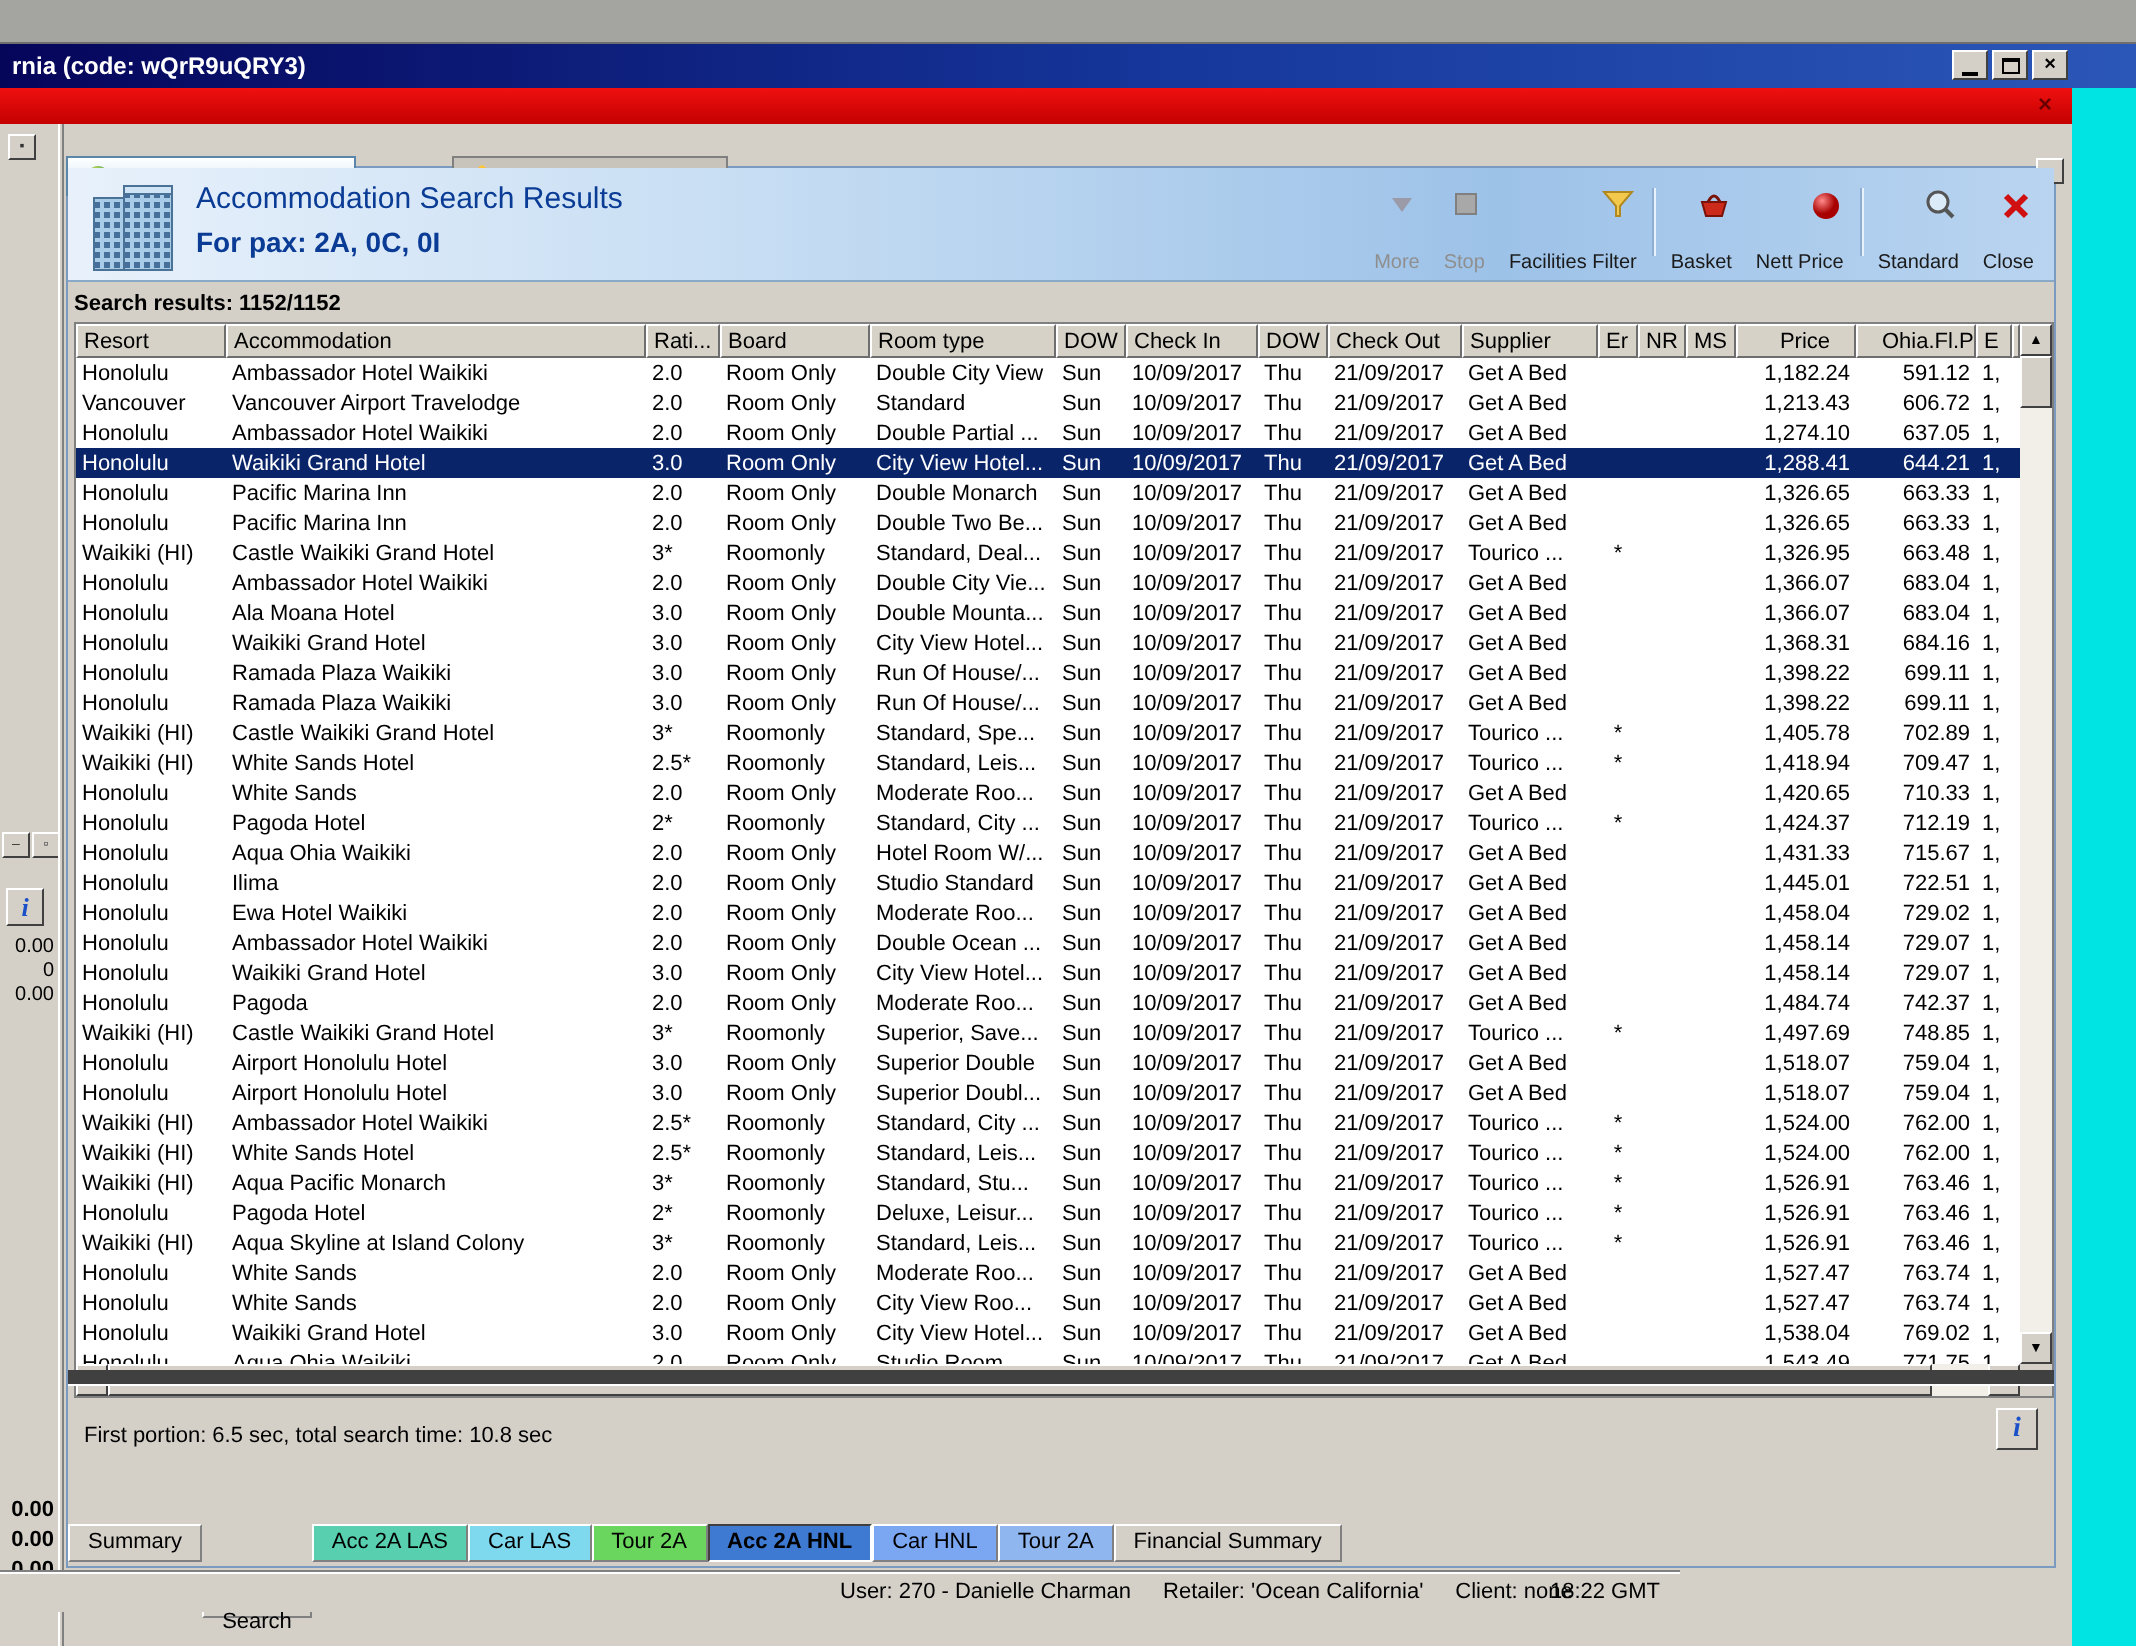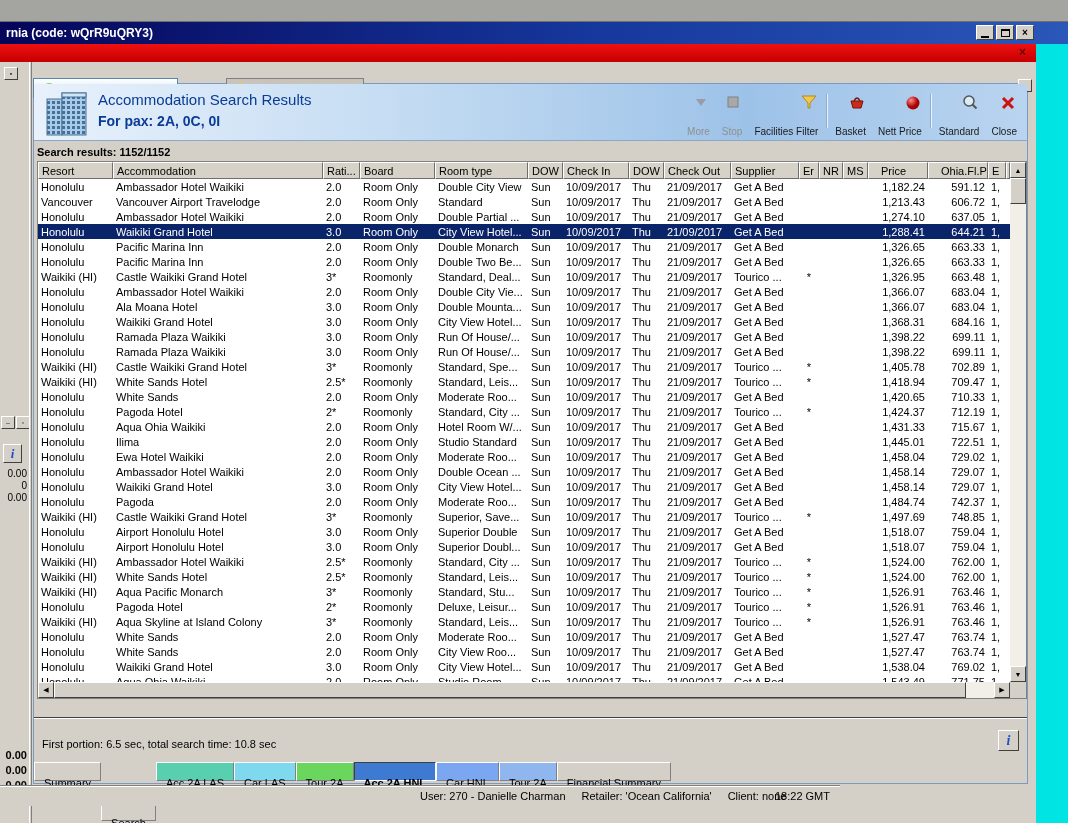--- a/index.html
+++ b/index.html
@@ -66,46 +66,46 @@
 
   
   .results-label{position:absolute;left:37px;top:84px;font-weight:bold;font-size:11px;}
 
   
   .table-outer{position:absolute;left:37px;top:99px;width:990px;height:538px;background:#fff;border:1px solid #808080;}
   .tbl-viewport{position:absolute;left:0;top:0;right:16px;bottom:16px;overflow:hidden;background:#fff;}
   table{border-collapse:separate;border-spacing:0;table-layout:fixed;width:972px;}
   th{height:17px;background:#d6d2c8;border:1px solid;border-color:#fff #6e6e6e #6e6e6e #fff;
     font-weight:normal;font-size:11px;text-align:left;padding:0 3px;white-space:nowrap;overflow:hidden;}
-  th.r{text-align:left;padding-left:12px;}
+  th.r{text-align:center;padding-left:12px;}
   td{height:15px;font-size:11px;padding:0 3px;white-space:nowrap;overflow:hidden;}
   td.r{text-align:right;}
   td.c{text-align:center;}
   tbody tr.selected td{background:#0a246a;color:#fff;}
 
   
   .vscroll{position:absolute;right:0;top:0;width:16px;bottom:16px;background:#f1efe7;}
   .hscroll{position:absolute;left:0;bottom:0;right:16px;height:16px;background:#f1efe7;}
   .corner{position:absolute;right:0;bottom:0;width:16px;height:16px;background:#d4d0c8;}
   .sbtn,.sthumb{position:absolute;background:#d4d0c8;border:1px solid;border-color:#fff #404040 #404040 #fff;}
   .sbtn{width:16px;height:16px;display:flex;align-items:center;justify-content:center;font-size:7px;color:#000;}
   .vs-up{top:0;left:0;} .vs-down{bottom:0;left:0;}
   .vs-thumb{left:0;top:16px;width:16px;height:26px;}
   .hs-left{left:0;top:0;} .hs-right{right:0;top:0;}
   .hs-thumb{top:0;left:16px;right:44px;height:16px;}
 
   
-  .timing-strip{position:absolute;left:34px;top:655px;width:993px;height:45px;
-    border-top:1px solid #404040;box-shadow:inset 0 1px 0 #ffffff;}
+  .timing-strip{position:absolute;left:34px;top:623px;width:993px;height:45px;
+    border-top:7px solid #404040;box-shadow:inset 0 1px 0 #ffffff;}
   .timing-text{position:absolute;left:8px;top:20px;font-size:11px;}
   .timing-info{position:absolute;right:8px;top:12px;width:21px;height:21px;font-size:14px;}
 
   
   .bottom-tabs{position:absolute;left:34px;top:700px;height:19px;display:flex;}
-  .btab{padding:14px 9px 3px;border:1px solid;border-color:#fff #808080 #808080 #fff;
+  .btab{padding:2px 9px 3px;border:1px solid;border-color:#fff #808080 #808080 #fff;
     font-size:11px;background:#d4d0c8;white-space:nowrap;}
   .btab.active{font-weight:bold;border-color:#404040 #fff #fff #404040;}
 
   
   .status-bar{position:absolute;left:0;top:724px;width:840px;height:20px;background:#d4d0c8;
     border-top:1px solid #fff;box-shadow:0 -1px 0 #808080;}
   .sb-text{position:absolute;left:420px;top:3px;display:flex;gap:16px;white-space:nowrap;}
   .sb-time{position:absolute;right:10px;top:3px;white-space:nowrap;}
 </style>
 </head>

